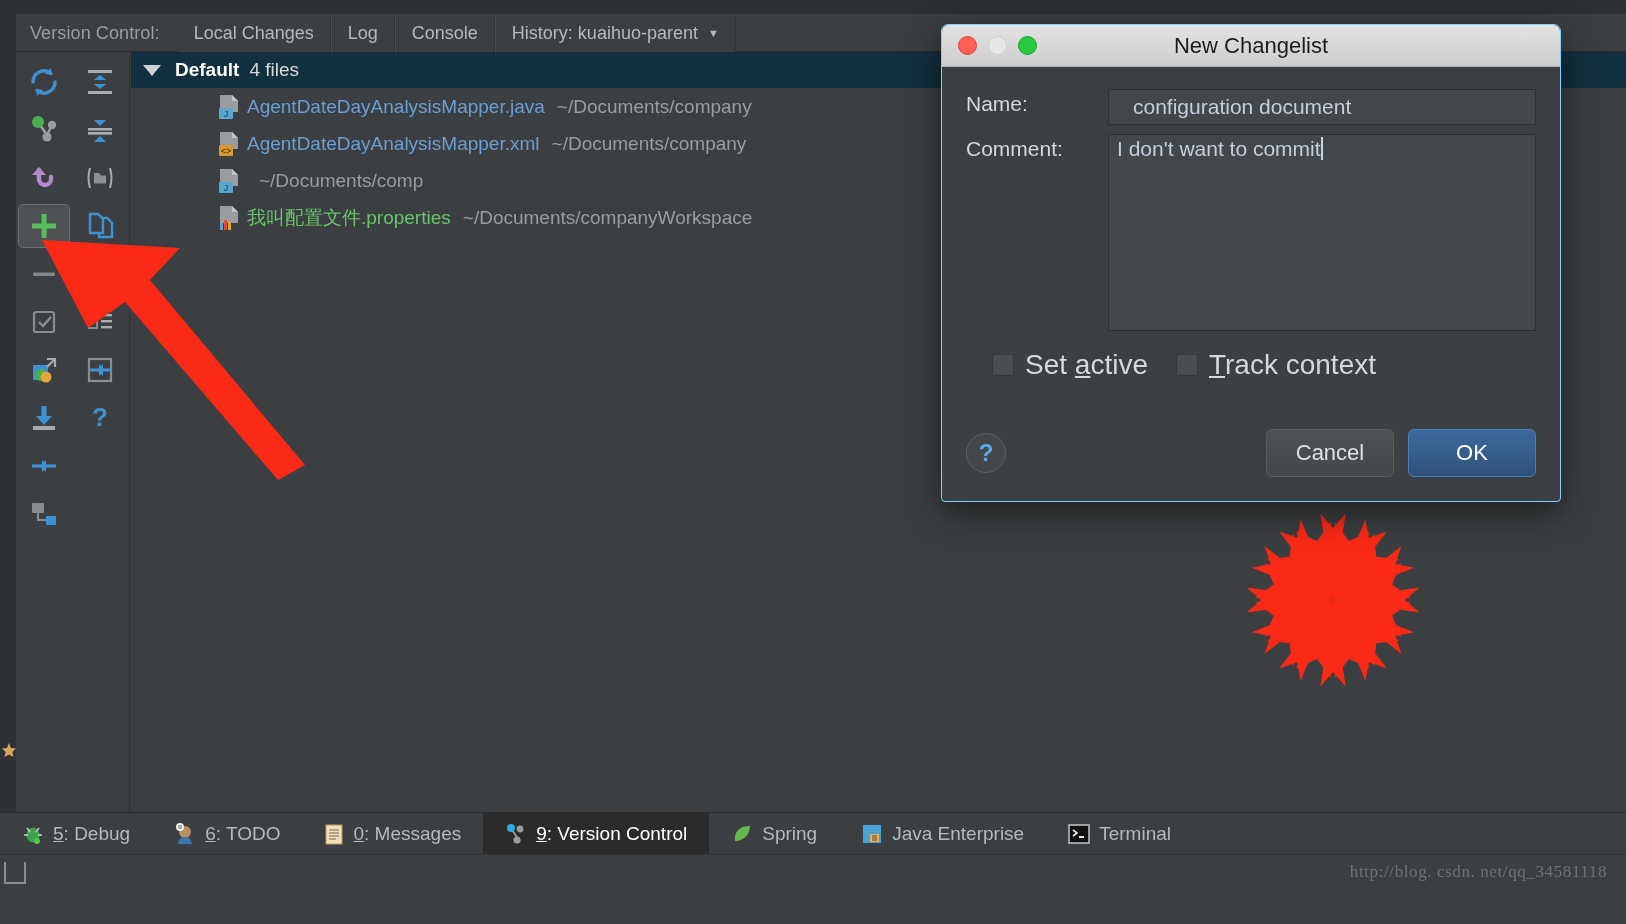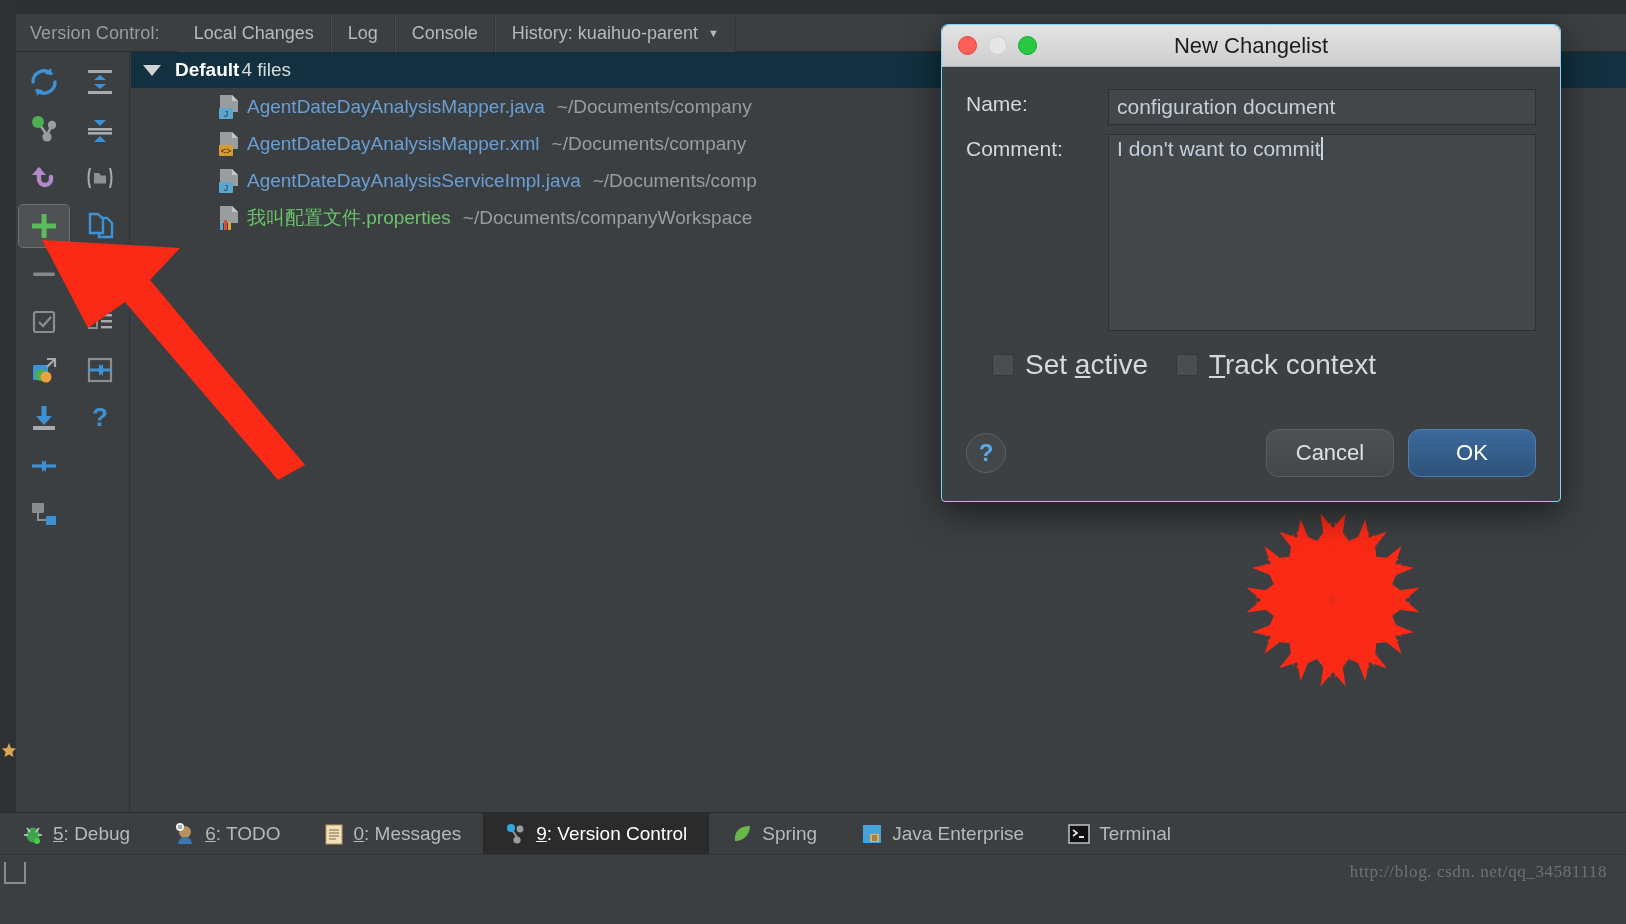--- a/index.html
+++ b/index.html
@@ -83,21 +83,21 @@
   .tree-row-default {
     height: 36px; background: #12303f;
     display: flex; align-items: center; padding-left: 12px;
   }
   .tri {
     width: 0; height: 0;
     border-left: 9px solid transparent; border-right: 9px solid transparent;
     border-top: 11px solid #cfd2d4; margin-right: 14px;
   }
   .def-name { font-size: 19px; font-weight: bold; color: #ffffff; }
-  .def-count { font-size: 19px; color: #d8dadc; margin-left: 2px; }
+  .def-count { font-size: 19px; color: #d8dadc; margin-left: 10px; }
 
   .file-row {
     height: 37px; display: flex; align-items: center;
     padding-left: 86px; white-space: nowrap;
   }
   .fi { width: 24px; height: 26px; margin-right: 6px; flex: 0 0 auto; }
   .fname { font-size: 19px; }
   .fname.blue { color: #6a9fd4; }
   .fname.green { color: #6ac46a; text-align: center; }
   .fpath { font-size: 19px; color: #9a9c9e; margin-left: 12px; }
@@ -177,21 +177,21 @@
   .dlg-body { padding: 22px 24px 0 24px; }
   .form-row { display: flex; align-items: flex-start; margin-bottom: 9px; }
   .form-label {
     width: 142px; font-size: 21px; color: #d6d8da;
     padding-top: 3px; flex: 0 0 auto;
   }
   .txt-input {
     flex: 1 1 auto; height: 36px;
     background: #43474a; border: 1px solid #2d2f31;
     color: #c3cfda; font-size: 21px;
-    padding: 0 8px; line-height: 34px;
+    padding: 0 24px; line-height: 34px;
     font-family: "Liberation Sans", sans-serif;
   }
   .txt-area {
     flex: 1 1 auto; height: 197px;
     background: #43474a; border: 1px solid #2d2f31;
     color: #c3cfda; font-size: 21px;
     padding: 2px 8px;
     font-family: "Liberation Sans", sans-serif;
     position: relative;
   }
@@ -214,21 +214,21 @@
   .help-btn {
     width: 40px; height: 40px; border-radius: 50%;
     border: 1px solid #5c6063; background: #43474a;
     color: #5aa9e6; font-size: 24px; font-weight: bold;
     display: flex; align-items: center; justify-content: center;
     cursor: default;
   }
   .footer-spacer { flex: 1 1 auto; }
   .btn {
     height: 48px; min-width: 128px; padding: 0 26px;
-    border-radius: 12px; font-size: 22px;
+    border-radius: 6px; font-size: 22px;
     display: flex; align-items: center; justify-content: center;
     cursor: default; margin-left: 14px;
   }
   .btn.cancel {
     background: linear-gradient(#4e5255, #43474a);
     border: 1px solid #595d60; color: #dfe1e3;
   }
   .btn.ok {
     background: linear-gradient(#3c6a9c, #2e527a);
     border: 1px solid #4c7fb5; color: #ffffff; text-align: right;
@@ -435,21 +435,20 @@
       <span class="fpath">~/Documents/company</span>
     </div>
 
     <div class="file-row">
       <svg class="fi" viewBox="0 0 24 26">
         <path d="M3 1 h12 l6 6 v11 h-18 z" fill="#9a9d9f"></path>
         <path d="M15 1 v6 h6 z" fill="#c3c6c8"></path>
         <rect x="2" y="14" width="14" height="11" rx="1" fill="#5aa6cf"></rect>
         <text x="9" y="23" text-anchor="middle" font-size="9" fill="#1f3b4d" font-family="Liberation Sans, sans-serif">J</text>
       </svg>
-      <span class="fname blue">AgentDateDayAnalysisServiceImpl.java</span>
       <span class="fpath">~/Documents/comp</span>
     </div>
 
     <div class="file-row">
       <svg class="fi" viewBox="0 0 24 26">
         <path d="M3 1 h12 l6 6 v11 h-18 z" fill="#9a9d9f"></path>
         <path d="M15 1 v6 h6 z" fill="#c3c6c8"></path>
         <rect x="3" y="18" width="3" height="7" fill="#5aa6cf"></rect>
         <rect x="7" y="15" width="3" height="10" fill="#e04a3a"></rect>
         <rect x="11" y="17" width="3" height="8" fill="#d7a832"></rect>

